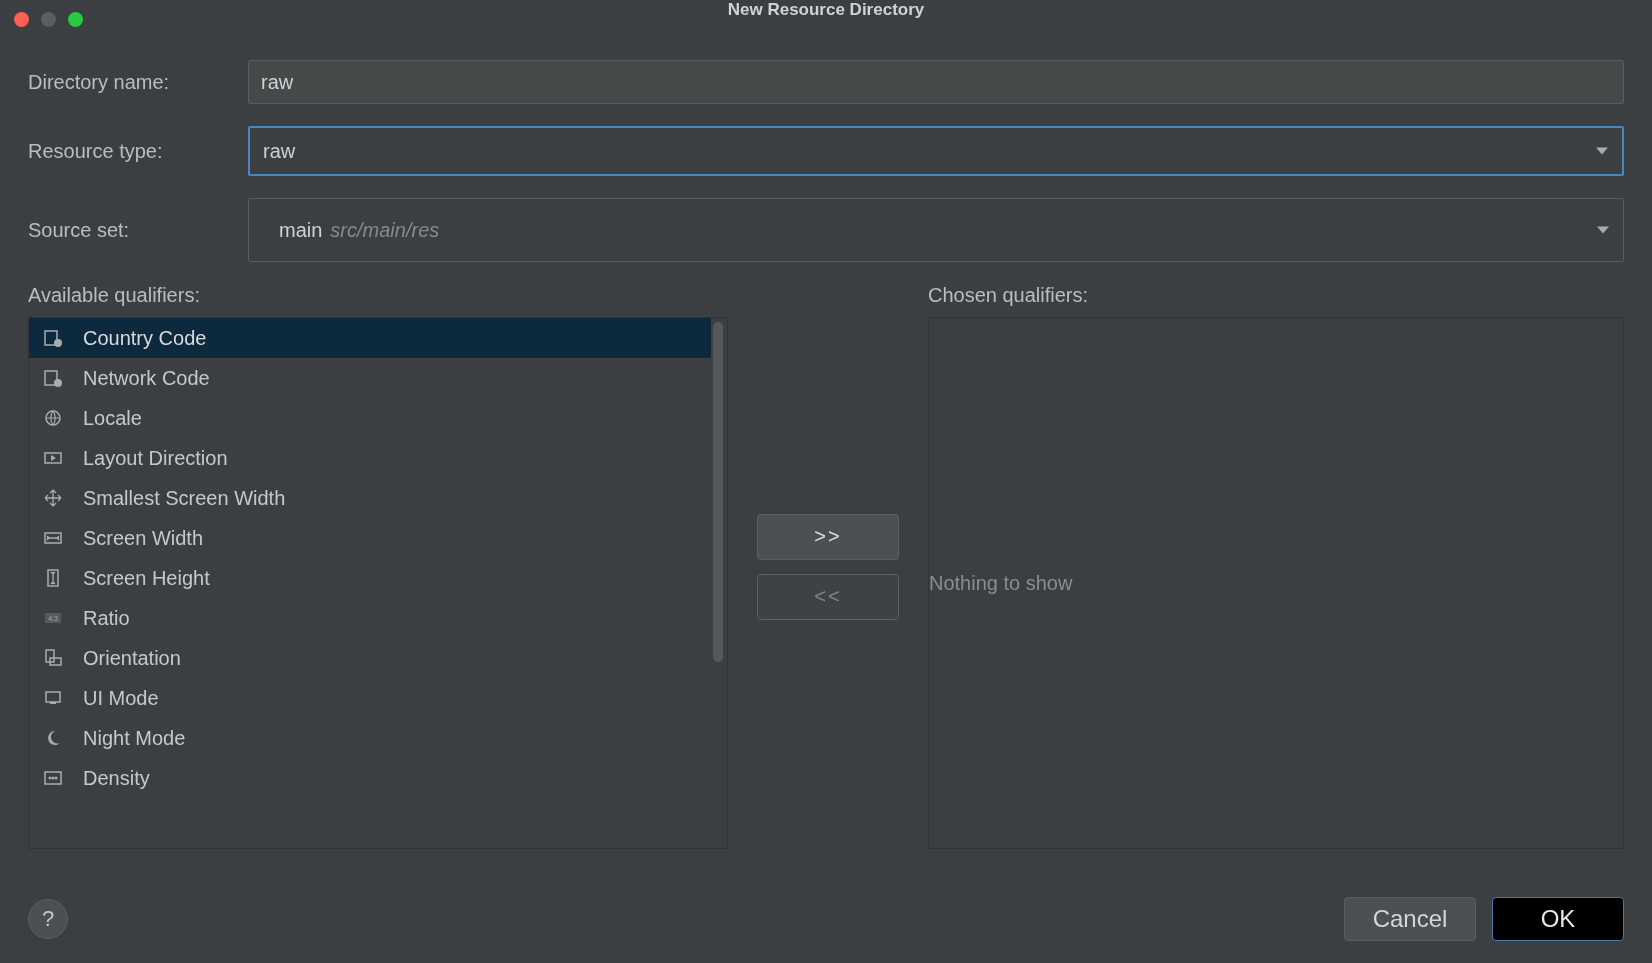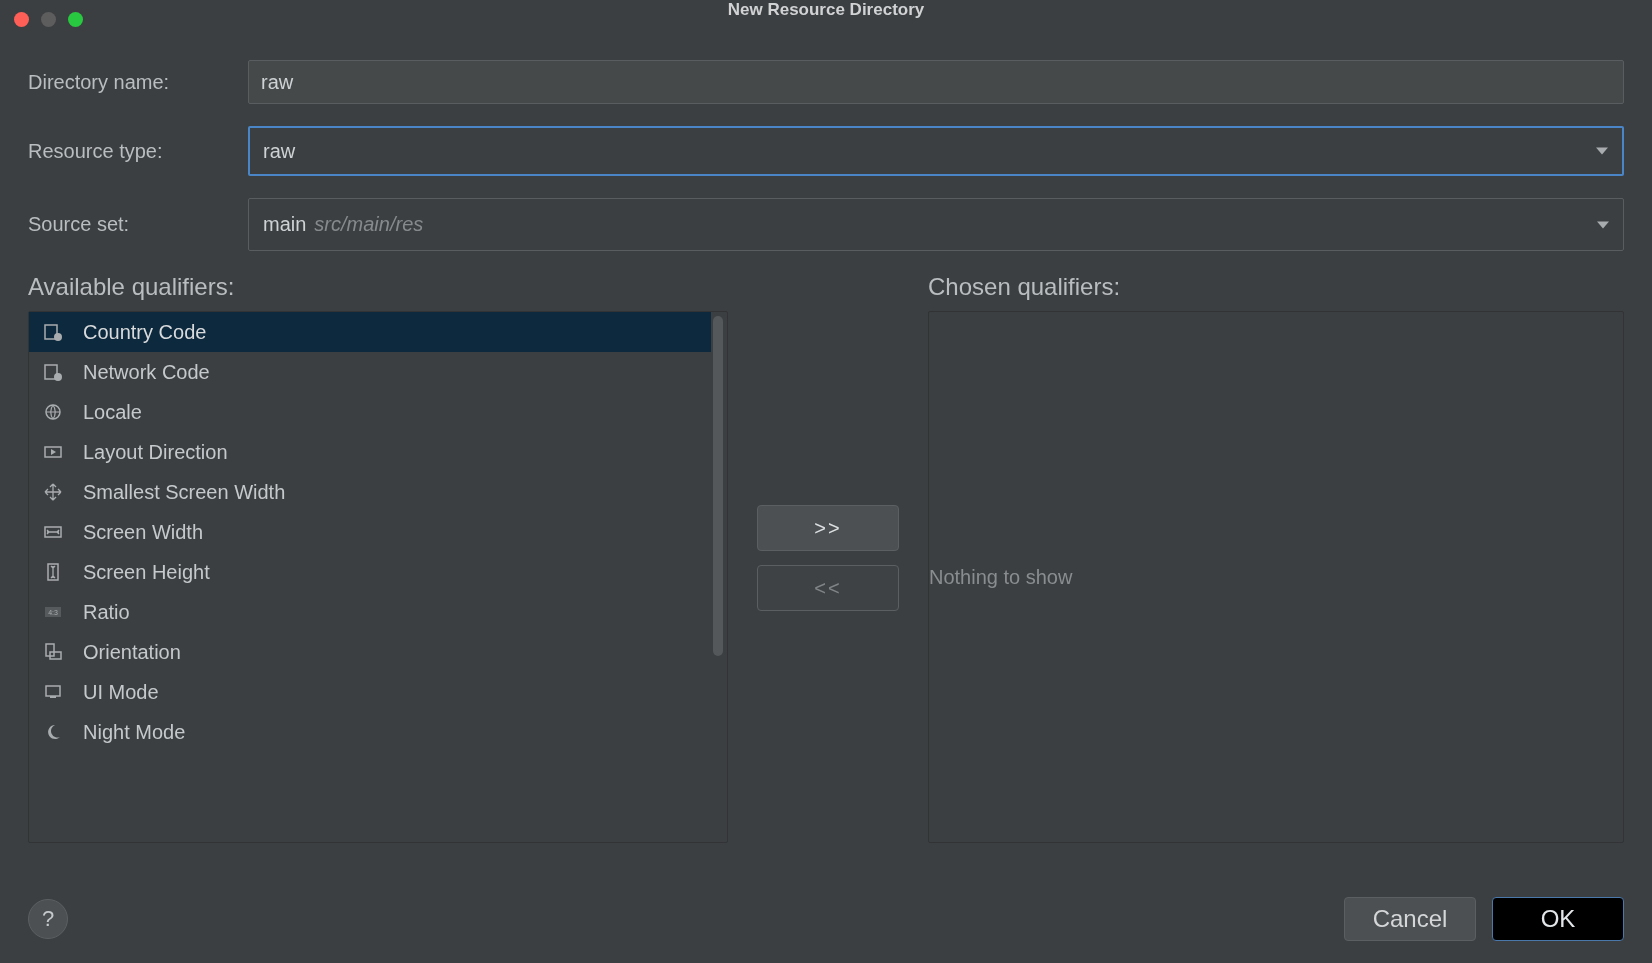--- a/index.html
+++ b/index.html
@@ -64,27 +64,27 @@
     background: #45494a;
     border: 1px solid #5a5d5f;
     border-radius: 2px;
     color: #cfd2d4;
     font-size: 20px;
     padding: 0 12px;
   }
   .combo {
     width: 100%;
     box-sizing: border-box;
-    height: 53px;
+    height: 64px;
     background: #3c3f41;
     border: 1px solid #5a5d5f;
     border-radius: 2px;
     display: flex;
     align-items: center;
-    padding: 0 14px;
+    padding: 0 30px;
     font-size: 20px;
     color: #cfd2d4;
     position: relative;
   }
   .combo .sec {
     color: #868a8d;
     font-style: italic;
     margin-left: 8px;
   }
   .combo.focused {
@@ -102,21 +102,21 @@
     border-right: 6px solid transparent;
     border-top: 7px solid #a9acaf;
   }
   .qual-row {
     display: flex;
     align-items: stretch;
     gap: 20px;
     margin-top: 4px;
   }
   .col-label {
-    font-size: 24px;
+    font-size: 20px;
     margin-bottom: 10px;
     color: #babdc0;
   }
   .qual-left { width: 700px; }
   .qual-mid  { flex: 0 0 160px; display:flex; flex-direction:column; justify-content:center; gap:14px; align-items:center;}
   .qual-right{ flex: 1; }
   .listbox {
     border: 1px solid #313335;
     background: #3c3f41;
     height: 530px;
@@ -365,20 +365,31 @@
               <span>UI Mode</span>
             </div>
             <div class="list-item">
               <span class="ico">
                 <svg viewBox="0 0 20 20">
                   <path d="M12 3a7 7 0 1 0 5 12 6 6 0 0 1-5-12z" fill="#a9acaf"></path>
                 </svg>
               </span>
               <span>Night Mode</span>
             </div>
+            <div class="list-item">
+              <span class="ico">
+                <svg viewBox="0 0 20 20">
+                  <rect x="2" y="4" width="16" height="12" fill="none" stroke="#a9acaf" stroke-width="1.5"></rect>
+                  <circle cx="7" cy="10" r="1.5" fill="#a9acaf"></circle>
+                  <circle cx="10" cy="10" r="1.5" fill="#a9acaf"></circle>
+                  <circle cx="13" cy="10" r="1.5" fill="#a9acaf"></circle>
+                </svg>
+              </span>
+              <span>Density</span>
+            </div>
           </div>
         <div class="scroll-track">
           <div class="scroll-thumb"></div>
         </div>
       </div>
     </div>
 
     <div class="qual-mid">
       <div class="move-btn">&gt;&gt;</div>
       <div class="move-btn disabled">&lt;&lt;</div>

